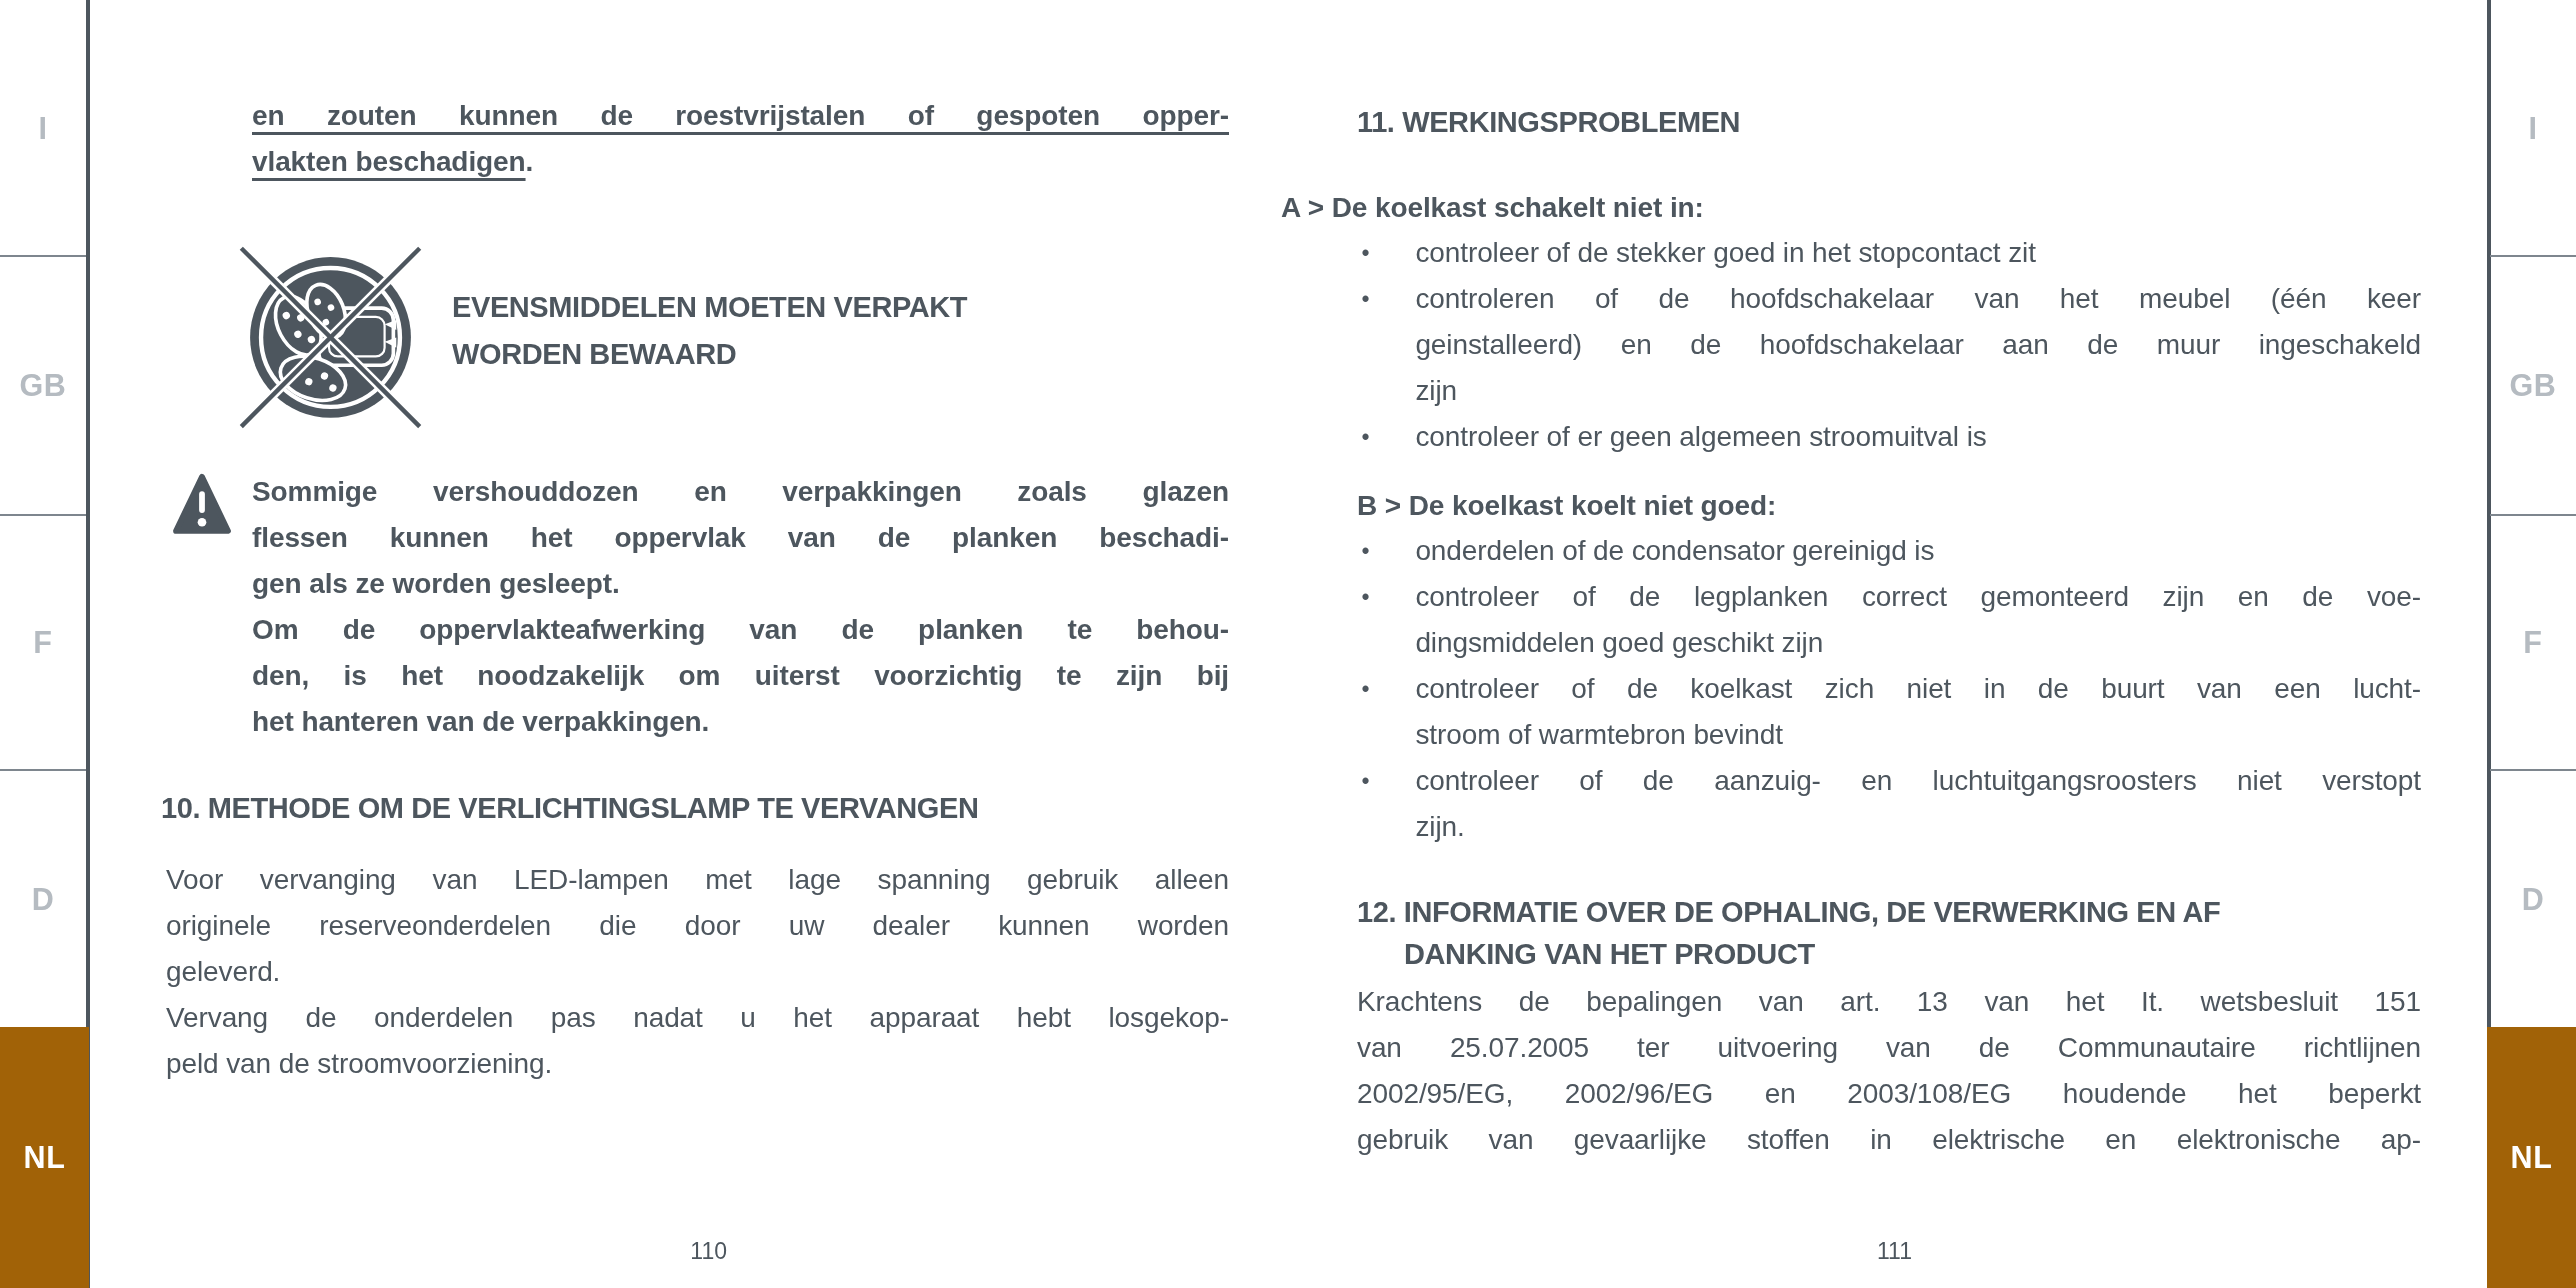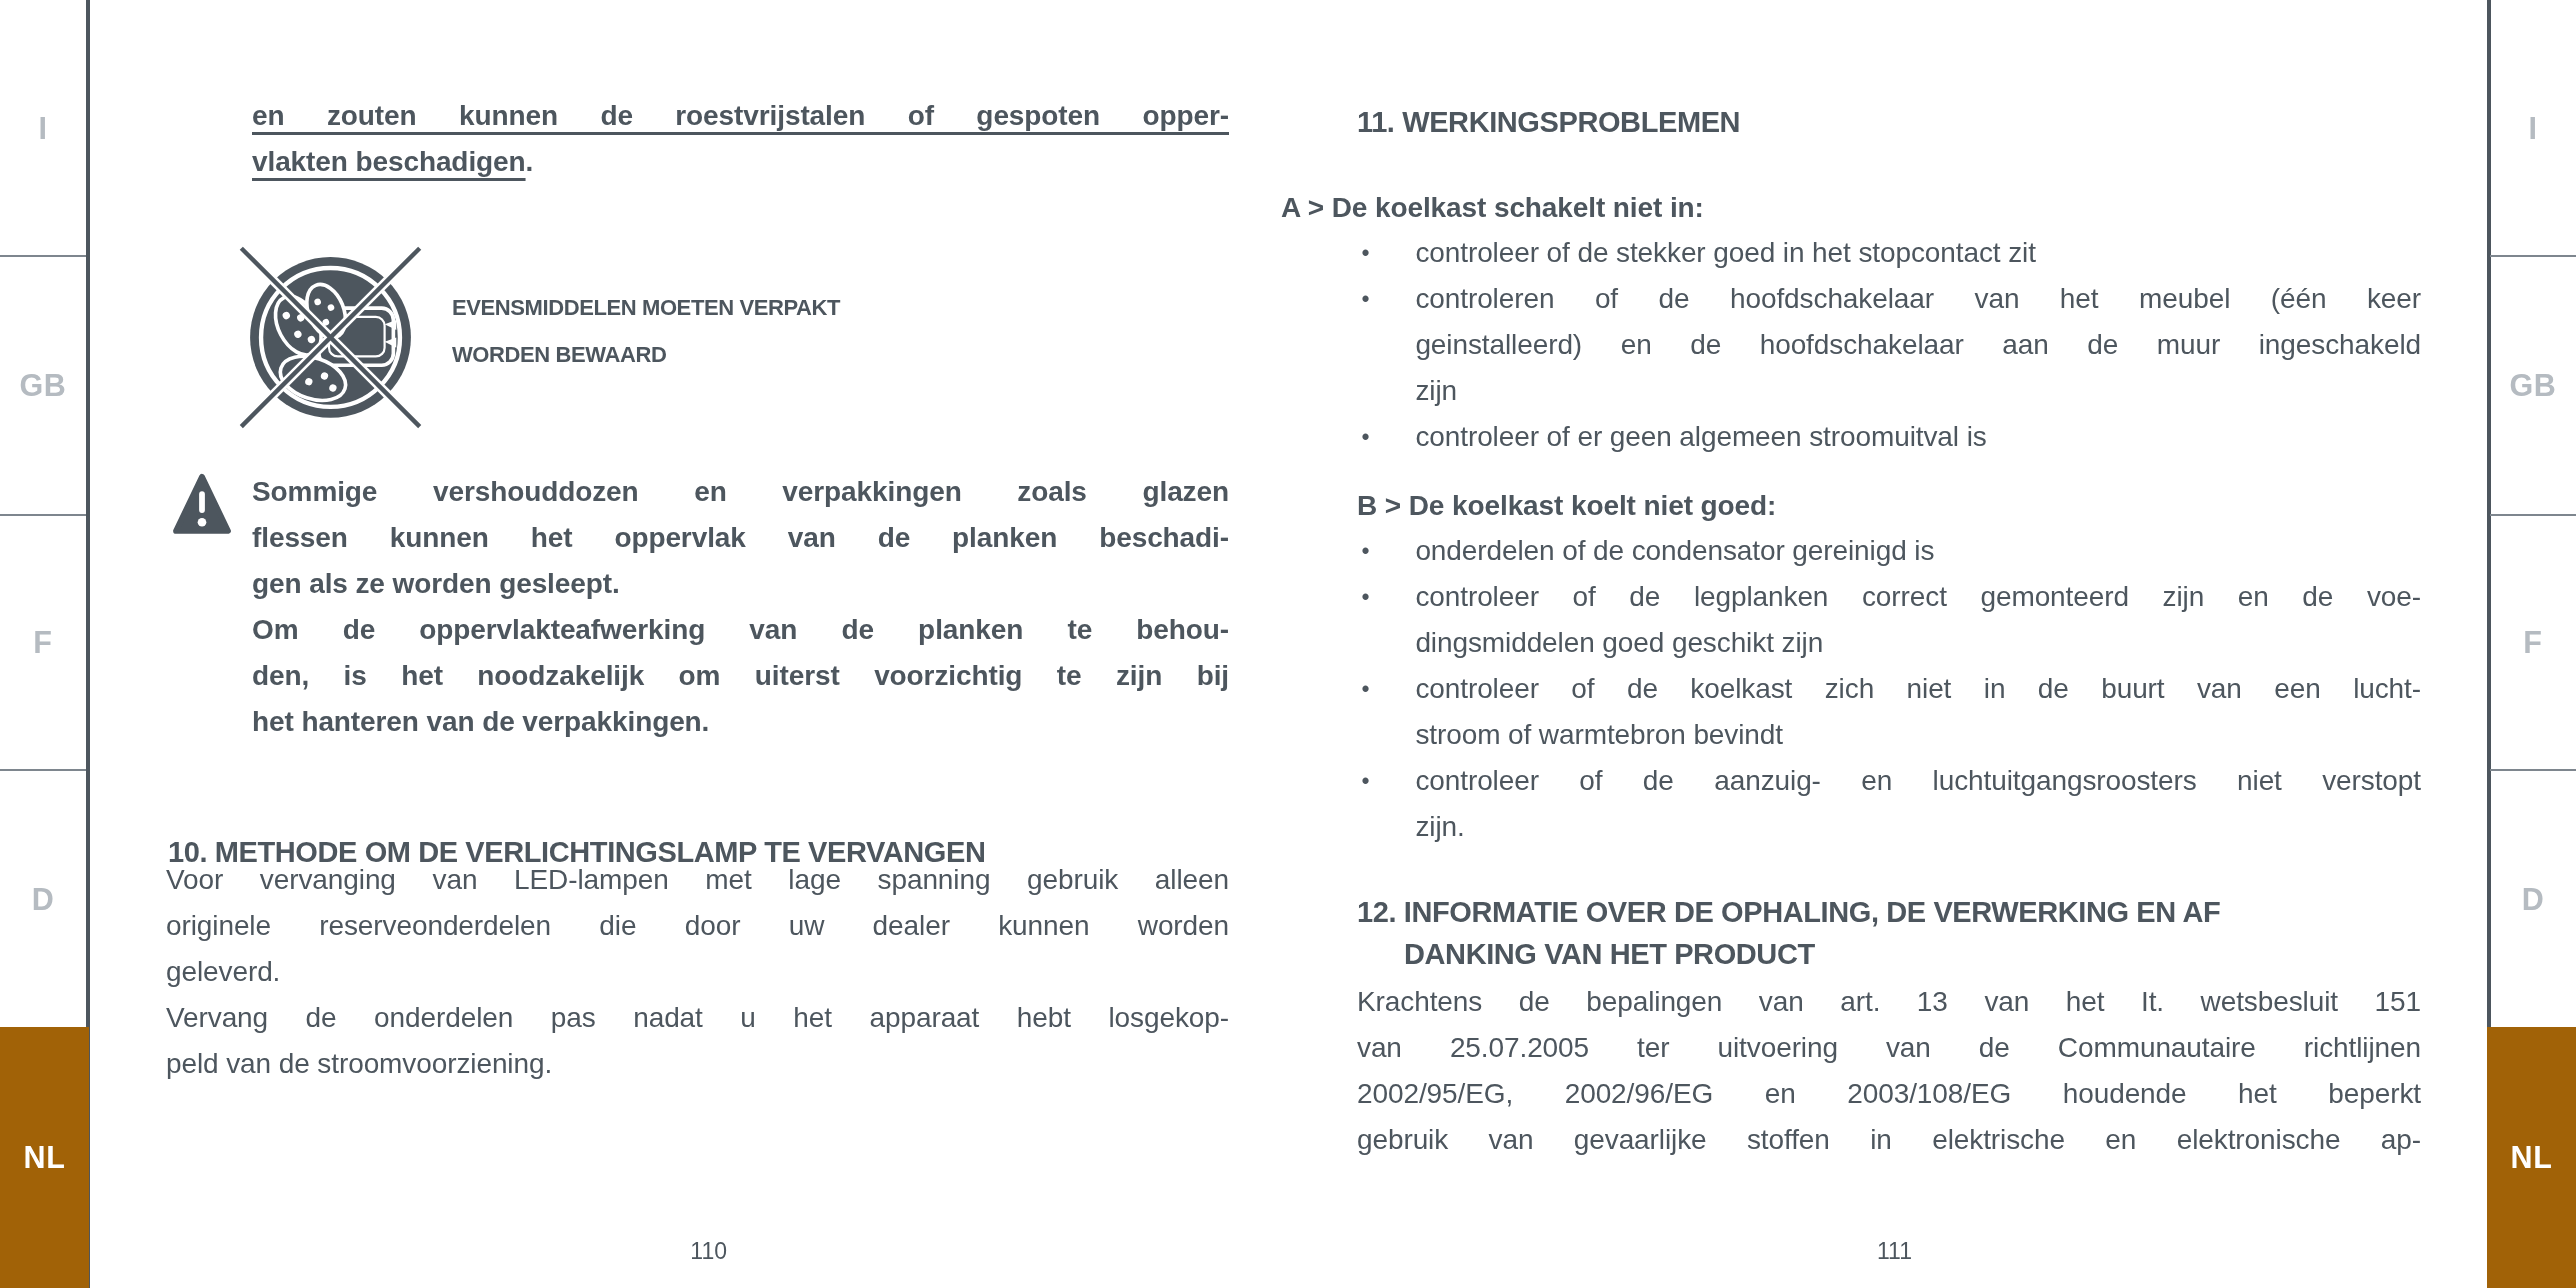--- a/index.html
+++ b/index.html
@@ -27,21 +27,21 @@
   .body-text{font-size:28px;line-height:46px;letter-spacing:-0.1px;}
   .bold{font-weight:bold;}
   .heading{font-size:29px;font-weight:bold;letter-spacing:-0.4px;line-height:35px;}
   .line{display:block;}
   .just{text-align:justify;text-align-last:justify;}
   .u{
     text-decoration:underline;
     text-decoration-thickness:2.9px;
     text-underline-offset:6.5px;
   }
-  .caption-line{font-size:22px;font-weight:bold;line-height:47px;letter-spacing:-0.4px;}
+  .caption-line{font-size:29px;font-weight:bold;line-height:47px;letter-spacing:-0.4px;}
   
   .brow{display:flex;}
   .bmark{width:54px;flex:none;padding-left:4.4px;font-size:23px;}
   .btext{flex:1;}
   .pagenum{font-size:23px;line-height:29px;text-align:right;}
 </style>
 </head>
 <body>
 
 <div>
@@ -132,21 +132,21 @@
 
   <div class="abs body-text bold" style="left:252px;top:469px;width:977px;">
     <div class="line just">Sommige vershouddozen en verpakkingen zoals glazen</div>
     <div class="line just">flessen kunnen het oppervlak van de planken beschadi-</div>
     <div class="line">gen als ze worden gesleept.</div>
     <div class="line just">Om de oppervlakteafwerking van de planken te behou-</div>
     <div class="line just">den, is het noodzakelijk om uiterst voorzichtig te zijn bij</div>
     <div class="line">het hanteren van de verpakkingen.</div>
   </div>
 
-  <div class="abs heading" style="left:168px;top:791px;width:1063px;margin-top:44px;">10. METHODE OM DE VERLICHTINGSLAMP TE VERVANGEN</div>
+  <div class="abs heading" style="left:161px;top:791px;width:1063px;">10. METHODE OM DE VERLICHTINGSLAMP TE VERVANGEN</div>
   <div class="abs body-text" style="left:166px;top:833px;width:1063px;margin-top:24px;">
     <div class="line just">Voor vervanging van LED-lampen met lage spanning gebruik alleen</div>
     <div class="line just">originele reserveonderdelen die door uw dealer kunnen worden</div>
     <div class="line">geleverd.</div>
     <div class="line just">Vervang de onderdelen pas nadat u het apparaat hebt losgekop-</div>
     <div class="line">peld van de stroomvoorziening.</div>
   </div>
 
   <div class="abs pagenum" style="left:625px;top:1237px;width:102px;">110</div>
 </div>

